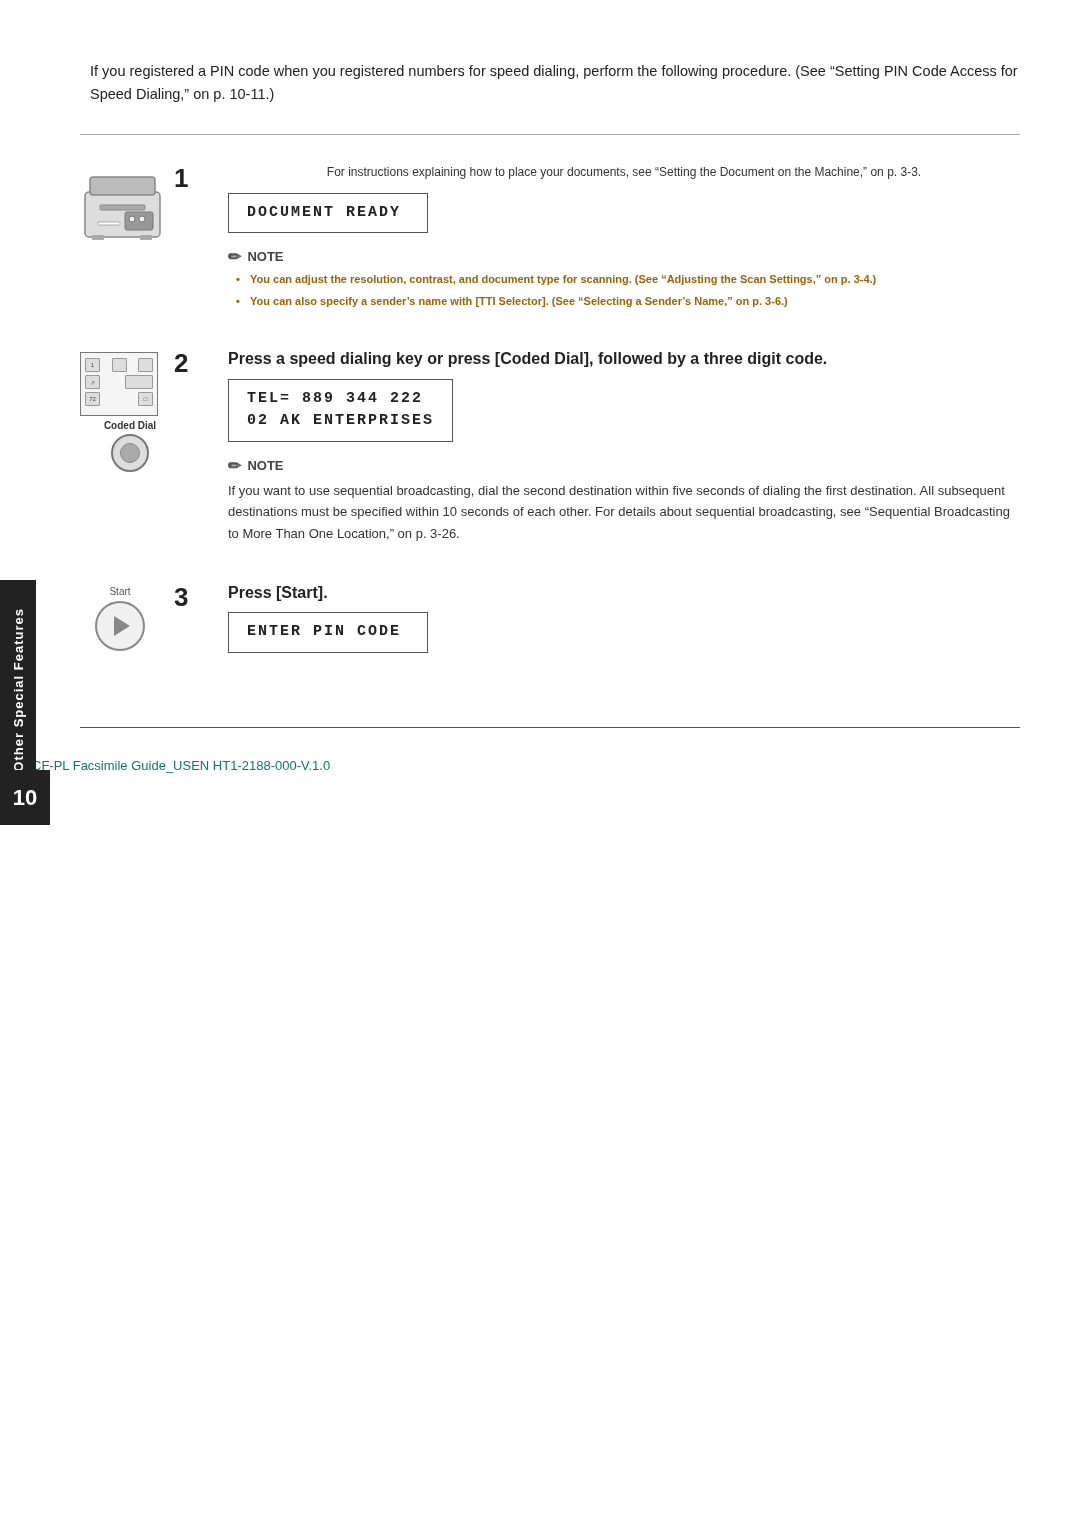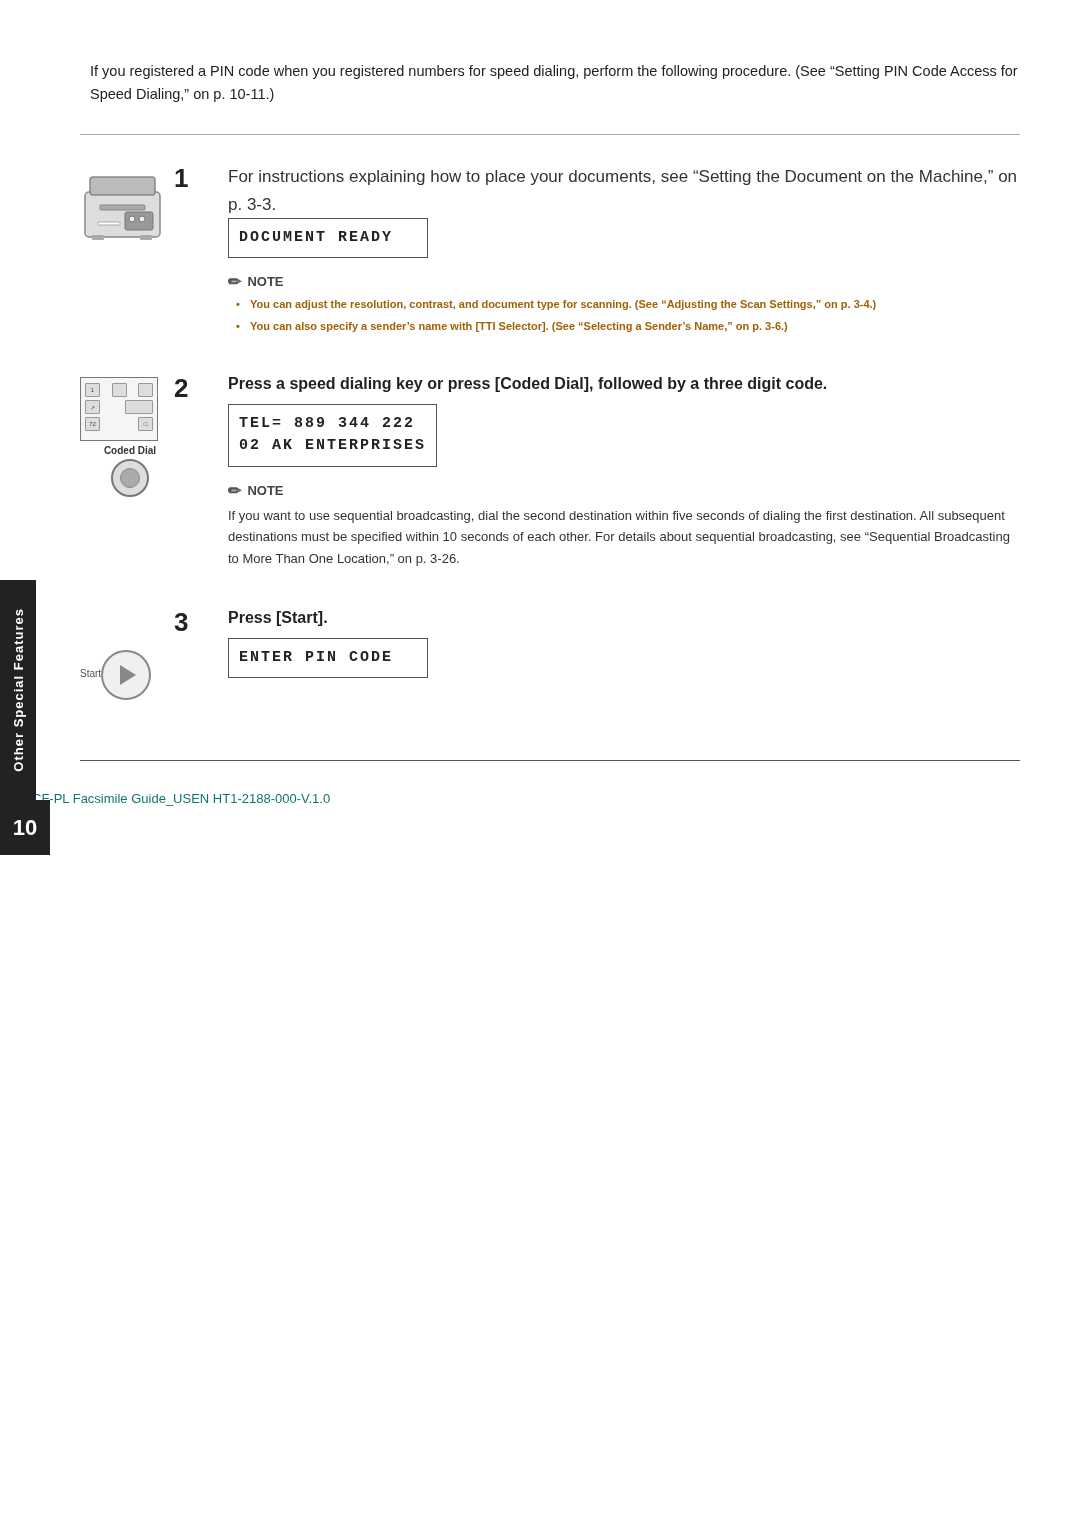--- a/index.html
+++ b/index.html
@@ -41,21 +41,21 @@
       writing-mode: vertical-rl;
       transform: rotate(180deg);
       white-space: nowrap;
       letter-spacing: 1px;
     }
 
     
     .page-number-tab {
       position: absolute;
       left: 0;
-      top: 800px;
+      top: 770px;
       width: 50px;
       height: 55px;
       background: #222;
       display: flex;
       align-items: center;
       justify-content: center;
     }
     .page-number-text {
       color: #fff;
       font-size: 22px;
@@ -108,23 +108,22 @@
       width: 100px;
       flex-shrink: 0;
       margin-right: 20px;
       margin-top: 4px;
     }
 
     
     .start-illus {
       width: 80px;
       display: flex;
-      flex-direction: row;
-      align-items: center;
-      margin-top: 39px;
+      flex-direction: column;
+      align-items: center;
     }
     .start-btn {
       width: 50px;
       height: 50px;
       border-radius: 50%;
       border: 2px solid #888;
       background: #f0f0f0;
       display: flex;
       align-items: center;
       justify-content: center;
@@ -150,31 +149,33 @@
 
     .step-header {
       font-size: 16px;
       font-weight: bold;
       margin-bottom: 8px;
       margin-left: 28px;
       line-height: 1.4;
     }
 
     .step-desc {
-      font-size: 17px;
+      font-size: 12px;
       line-height: 1.6;
       margin-left: 28px;
+      margin-bottom: 10px;
       color: #333;
+      text-align: center;
     }
 
     
     .lcd-display {
       background: #fff;
       border: 1.5px solid #555;
-      padding: 8px 10px;
+      padding: 8px 18px;
       font-family: 'Courier New', Courier, monospace;
       font-size: 15px;
       font-weight: bold;
       letter-spacing: 2px;
       display: inline-block;
       margin-left: 28px;
       margin-bottom: 14px;
       min-width: 200px;
       line-height: 1.5;
     }

